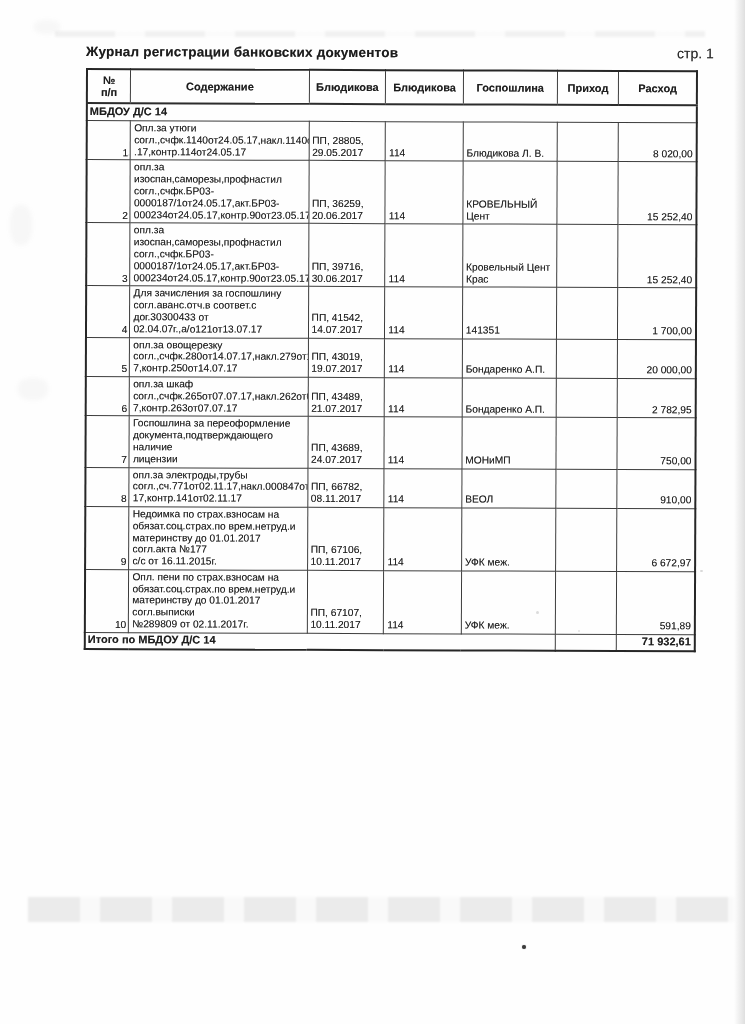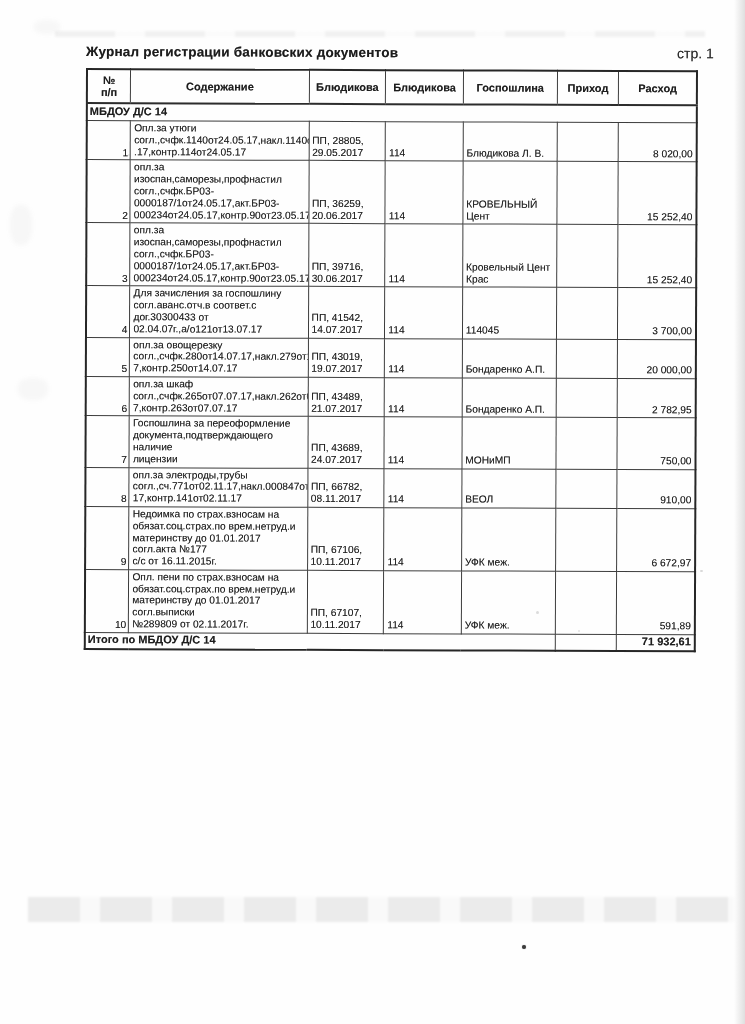--- a/index.html
+++ b/index.html
@@ -232,23 +232,23 @@
             <td class="expense">15 252,40</td>
           </tr>
           <tr class="r4">
             <td class="num">4</td>
             <td class="content">Для зачисления за госпошлину
 согл.аванс.отч.в соответ.с дог.30300433 от
 02.04.07г.,а/о121от13.07.17</td>
             <td class="doc">ПП, 41542,
 14.07.2017</td>
             <td class="payer">114</td>
-            <td class="receiver">114045</td>
-            <td class="income"></td>
-            <td class="expense">3 700,00</td>
+            <td class="receiver">141351</td>
+            <td class="income"></td>
+            <td class="expense">1 700,00</td>
           </tr>
           <tr class="r5">
             <td class="num">5</td>
             <td class="content">опл.за овощерезку
 согл.,счфк.280от14.07.17,накл.279от14.07.1
 7,контр.250от14.07.17</td>
             <td class="doc">ПП, 43019,
 19.07.2017</td>
             <td class="payer">114</td>
             <td class="receiver">Бондаренко А.П.</td>

